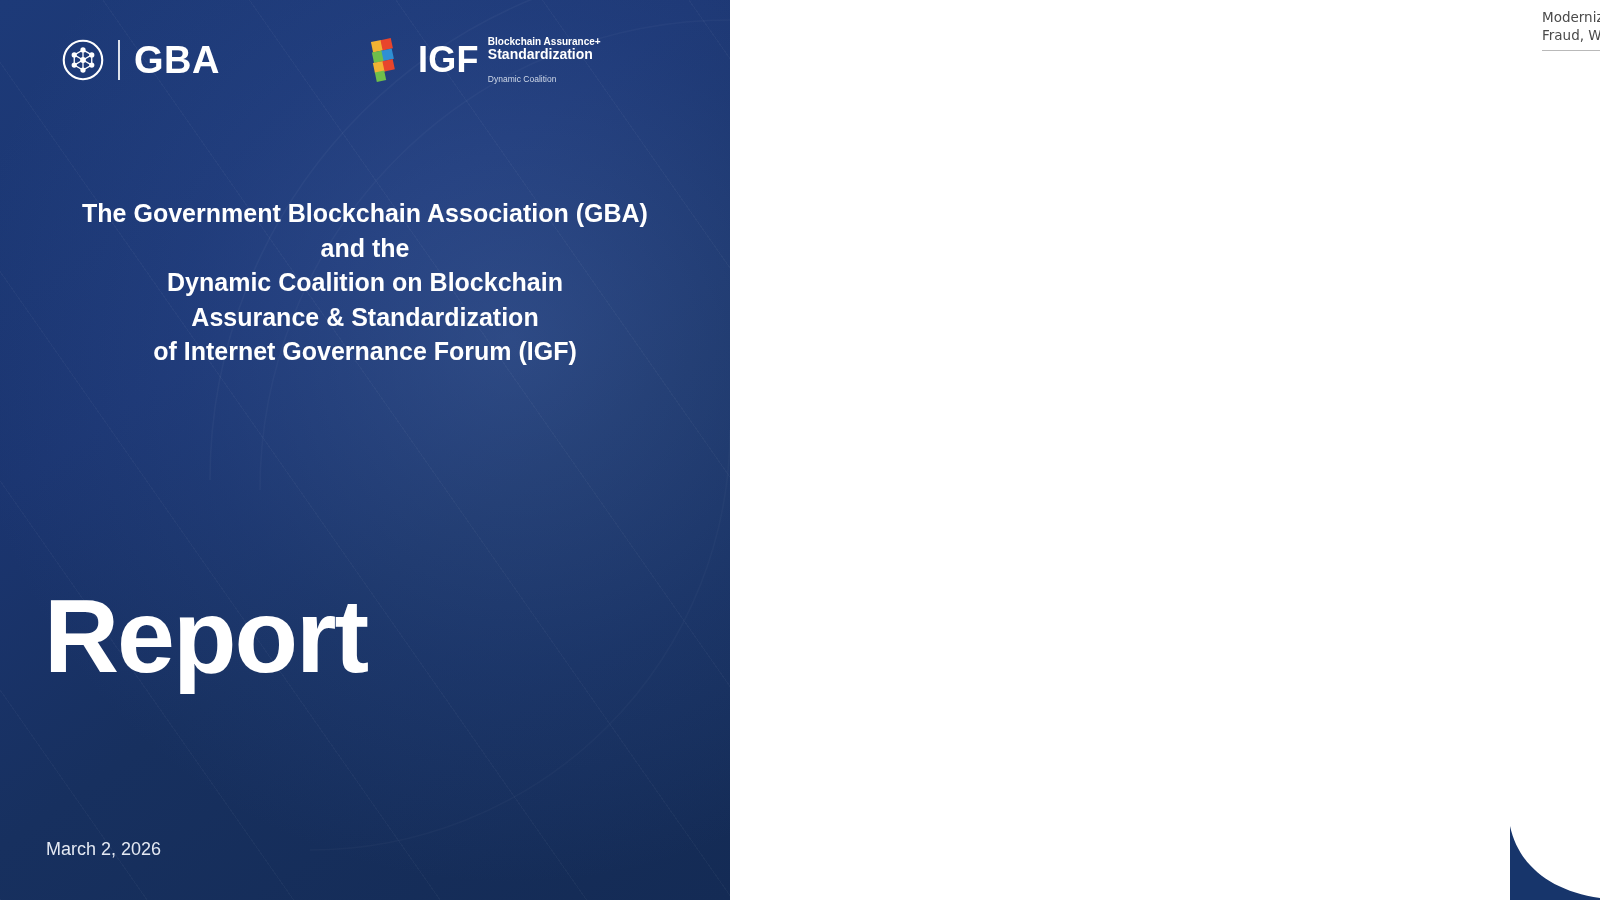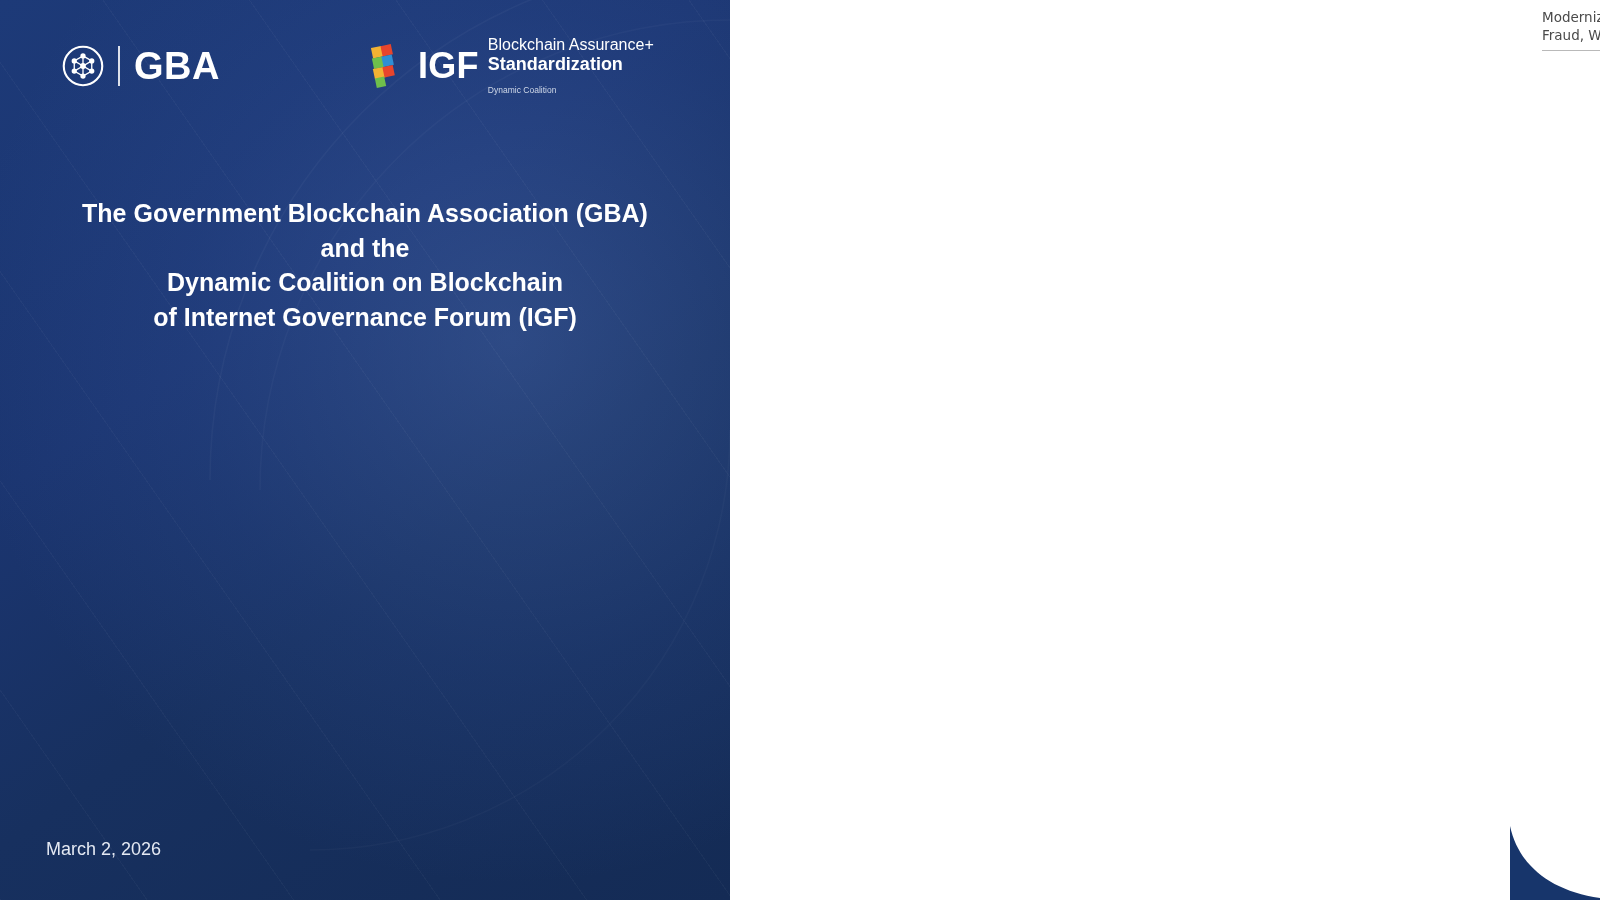--- a/index.html
+++ b/index.html
@@ -64,22 +64,22 @@
   }
 
   .igf-logo { display: flex; align-items: center; gap: 6px; }
   .igf-mark { width: 42px; height: 46px; }
   .igf-text { display: flex; align-items: center; gap: 9px; }
   .igf-word {
     color: #ffffff; font-size: 36px; font-weight: bold; line-height: 1;
     letter-spacing: .3px;
   }
   .igf-sub { line-height: 1.12; }
-  .igf-sub .l1 { color: #ffffff; font-size: 16px; font-weight: normal; display:block; }
-  .igf-sub .l2 { color: #ffffff; font-size: 18px; font-weight: bold; display:block; }
+  .igf-sub .l1 { color: #ffffff; font-size: 10px; font-weight: bold; display:block; }
+  .igf-sub .l2 { color: #ffffff; font-size: 14px; font-weight: bold; display:block; }
   .igf-sub .l3 { color: #cfd8e8; font-size: 8.5px; display:block; margin-top: 12px; }
 
   .cover-title {
     position: absolute;
     left: 0; right: 0;
     top: 196px;
     text-align: center;
     color: #ffffff;
     font-size: 25px;
     font-weight: bold;
@@ -214,23 +214,25 @@
             <span class="l3">Dynamic Coalition</span>
           </div>
         </div>
       </div>
     </div>
 
     <div class="cover-title">
       <span class="l">The Government Blockchain Association (GBA)</span>
       <span class="l">and the</span>
       <span class="l">Dynamic Coalition on Blockchain</span>
+      <span class="l">Assurance &amp; Standardization</span>
       <span class="l">of Internet Governance Forum (IGF)</span>
     </div>
 
+    <div class="report-word">Report</div>
 
 
     <div class="cover-date">March 2, 2026</div>
   </div>
 
   <div class="docpage">
 
     <div class="doc-header">
       <div class="htext">Modernizing Systems with Blockchain to Prevent</div>
       <div class="htext">Fraud, Waste and Abuse in Government</div>

